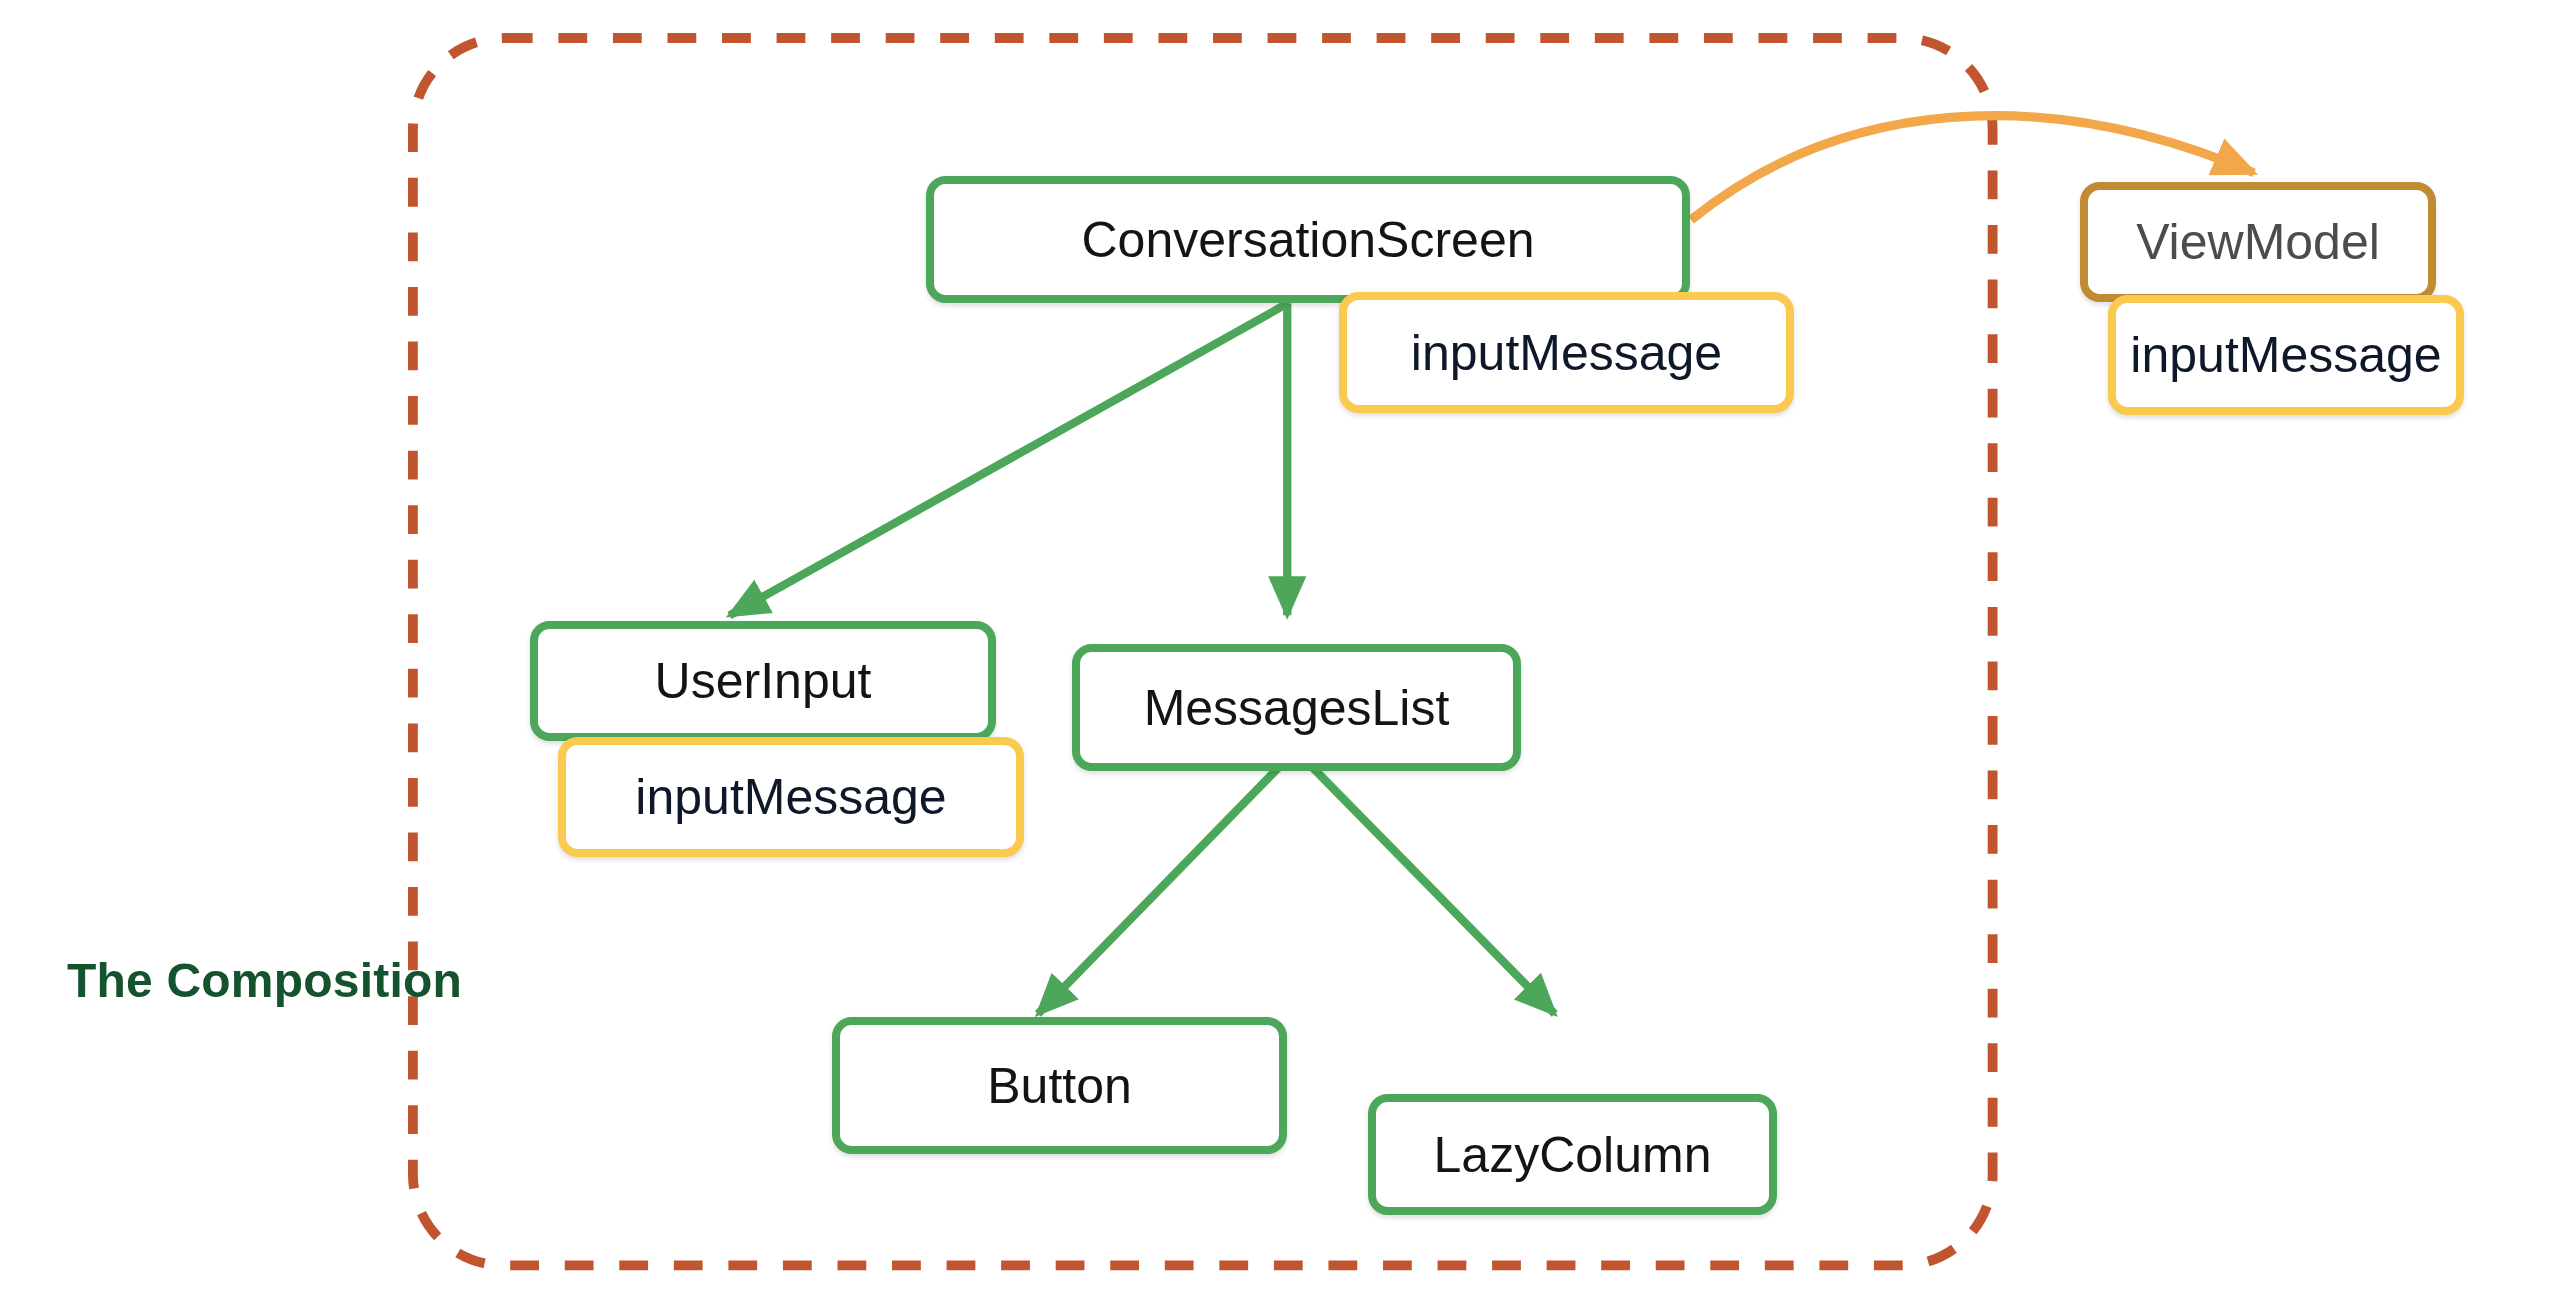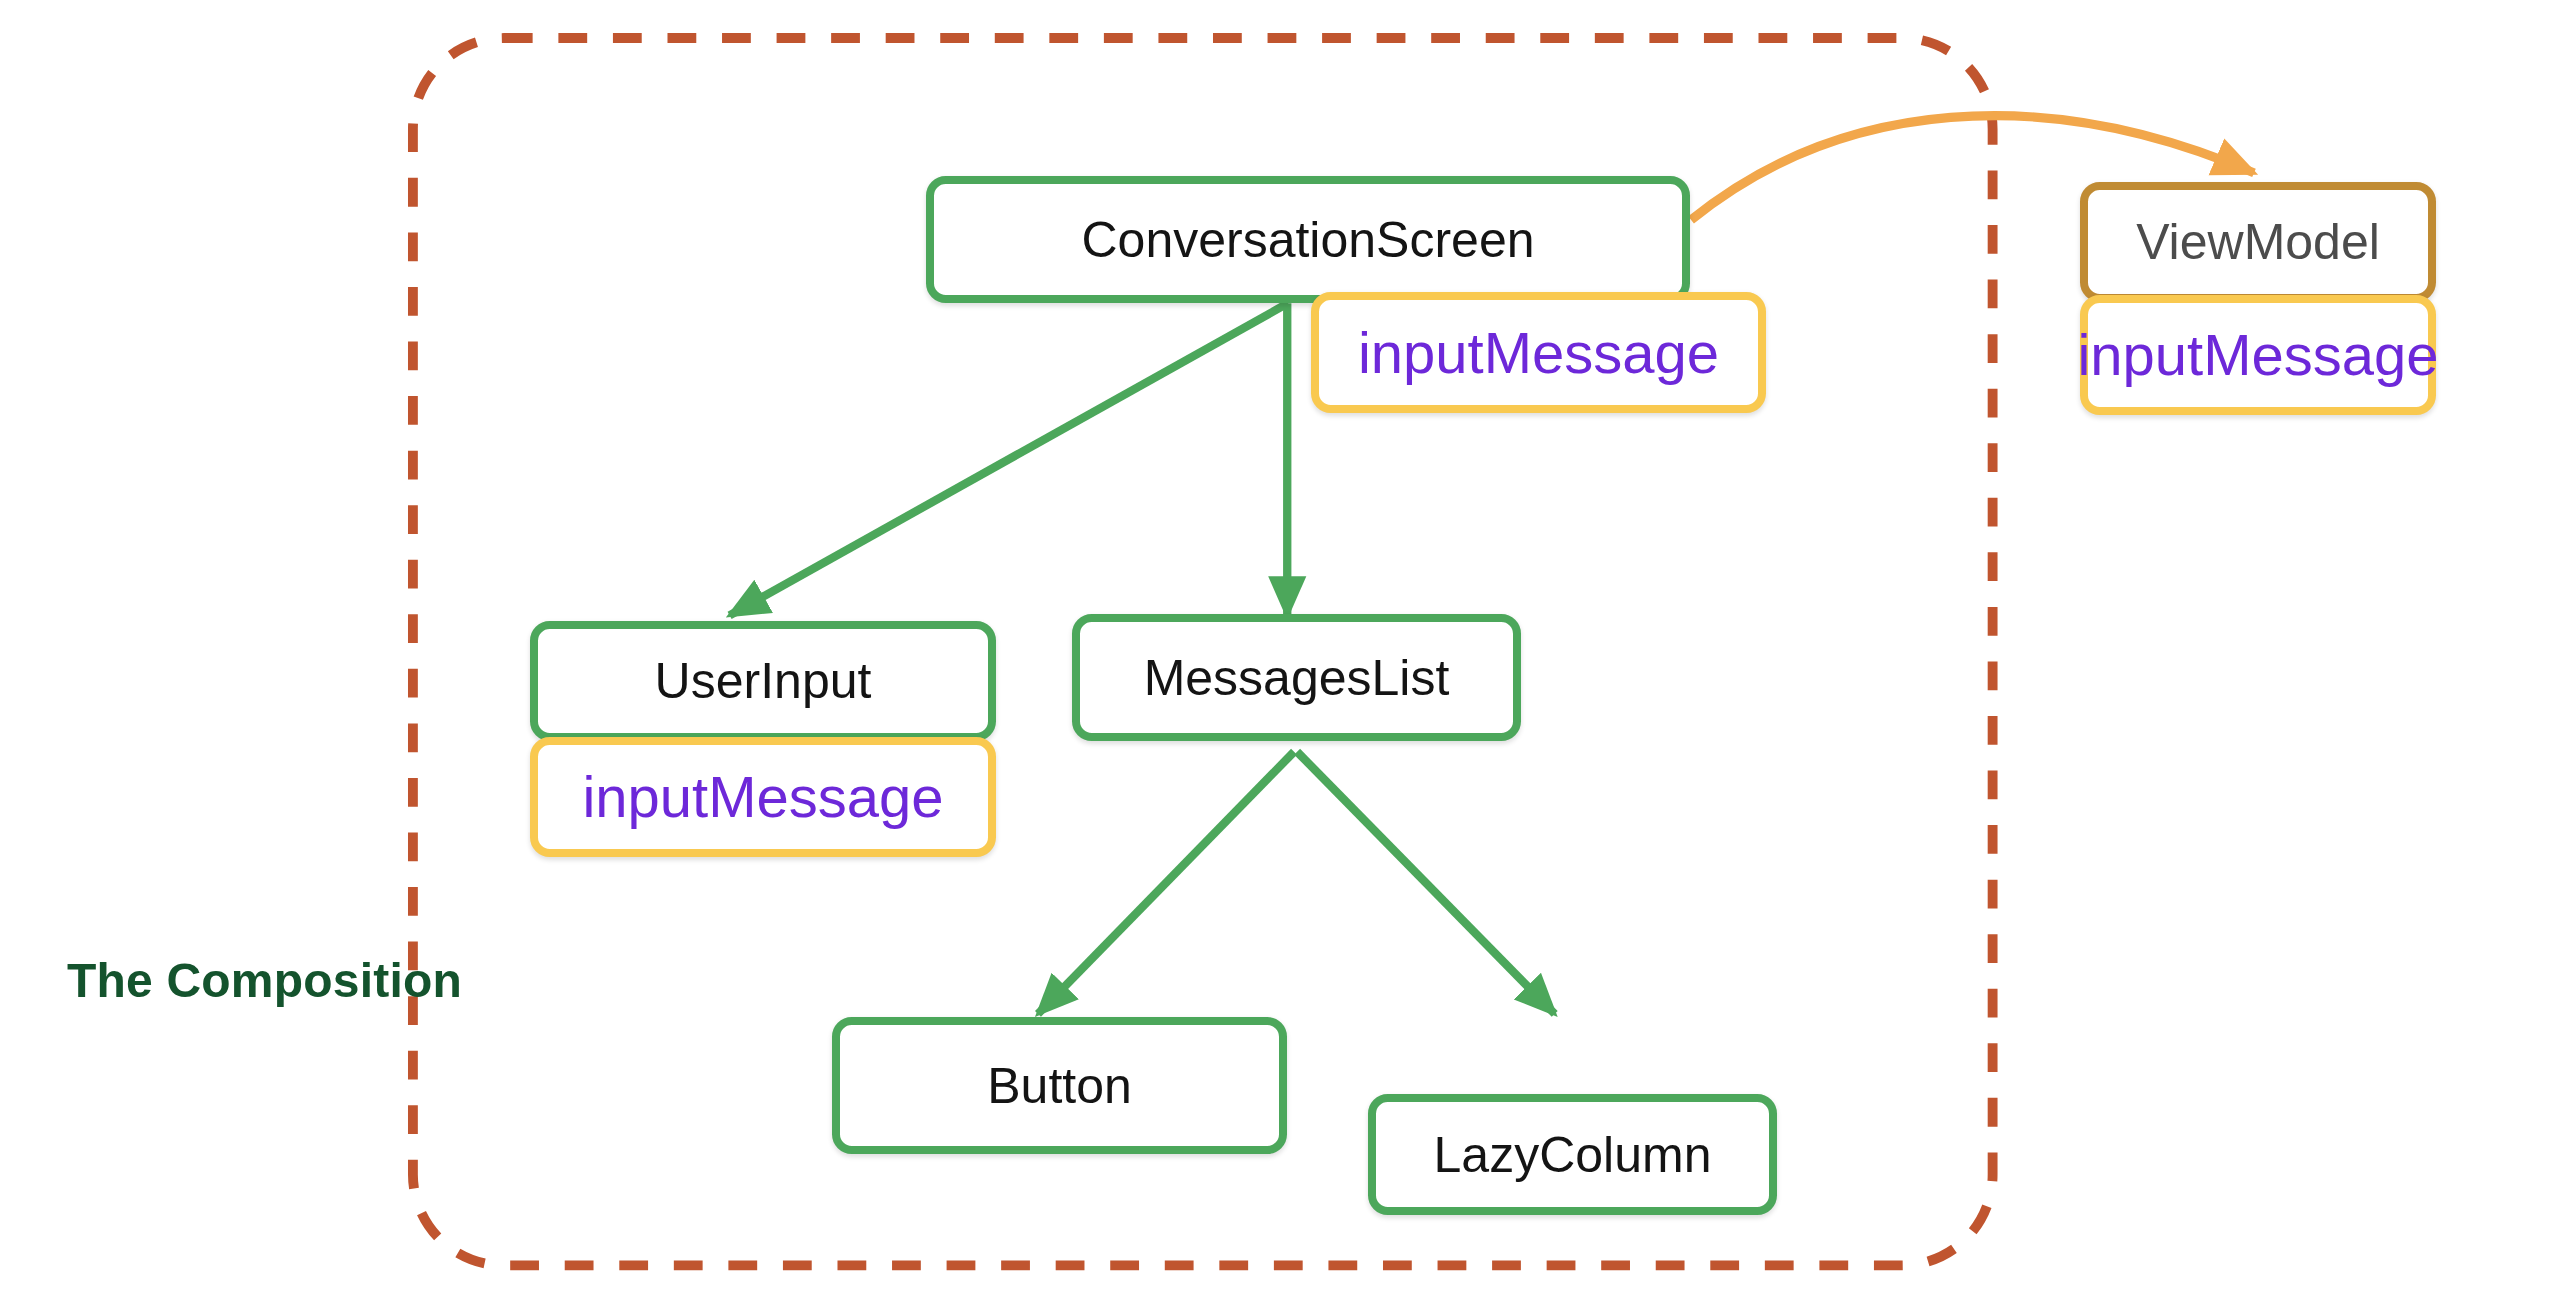--- a/index.html
+++ b/index.html
@@ -8,21 +8,21 @@
   #stage{position:absolute;inset:0;width:2576px;height:1308px;}
   svg.layer{position:absolute;left:0;top:0;width:2576px;height:1308px;pointer-events:none;}
 
   .node{position:absolute;box-sizing:border-box;display:flex;align-items:center;
         justify-content:center;background:#ffffff;border-radius:19.7px;
         box-shadow:0 2.3px 5.3px rgba(0,0,0,0.13);white-space:nowrap;}
   .node span{display:block;line-height:1;}
 
   .composable{border:8.3px solid #4CA75B;color:#141414;font-size:50px;}
   .vm{border:8.3px solid #C08B33;color:#4C4C4C;font-size:50px;}
-  .state{border:8.3px solid #F9C950;color:#6d28d9;font-size:58px;}
+  .state{border:8.3px solid #F9C950;color:#0f172a;font-size:50px;margin-left:28px;}
 
   .comp-label{position:absolute;color:#14532d;font-weight:bold;font-size:48px;
               letter-spacing:0.2px;white-space:nowrap;}
 </style>
 </head>
 <body>
 
 <div id="stage">
 
   <svg class="layer" viewBox="0 0 3400 1726">
@@ -65,21 +65,21 @@
   </div>
 
   <div class="node composable" style="left:530px;top:621px;width:466px;height:120px;">
     <span>UserInput</span>
   </div>
 
   <div class="node state" style="left:530px;top:737px;width:466px;height:120px;">
     <span>inputMessage</span>
   </div>
 
-  <div class="node composable" style="left:1072px;top:614px;width:449px;height:127px;justify-content:center;">
+  <div class="node composable" style="left:1072px;top:644px;width:449px;height:127px;justify-content:center;">
     <span>MessagesList</span>
   </div>
 
   <div class="node composable" style="left:832px;top:1017px;width:455px;height:137px;">
     <span>Button</span>
   </div>
 
   <div class="node composable" style="left:1368px;top:1066px;width:409px;height:121px;margin-top:28px;">
     <span>LazyColumn</span>
   </div>

